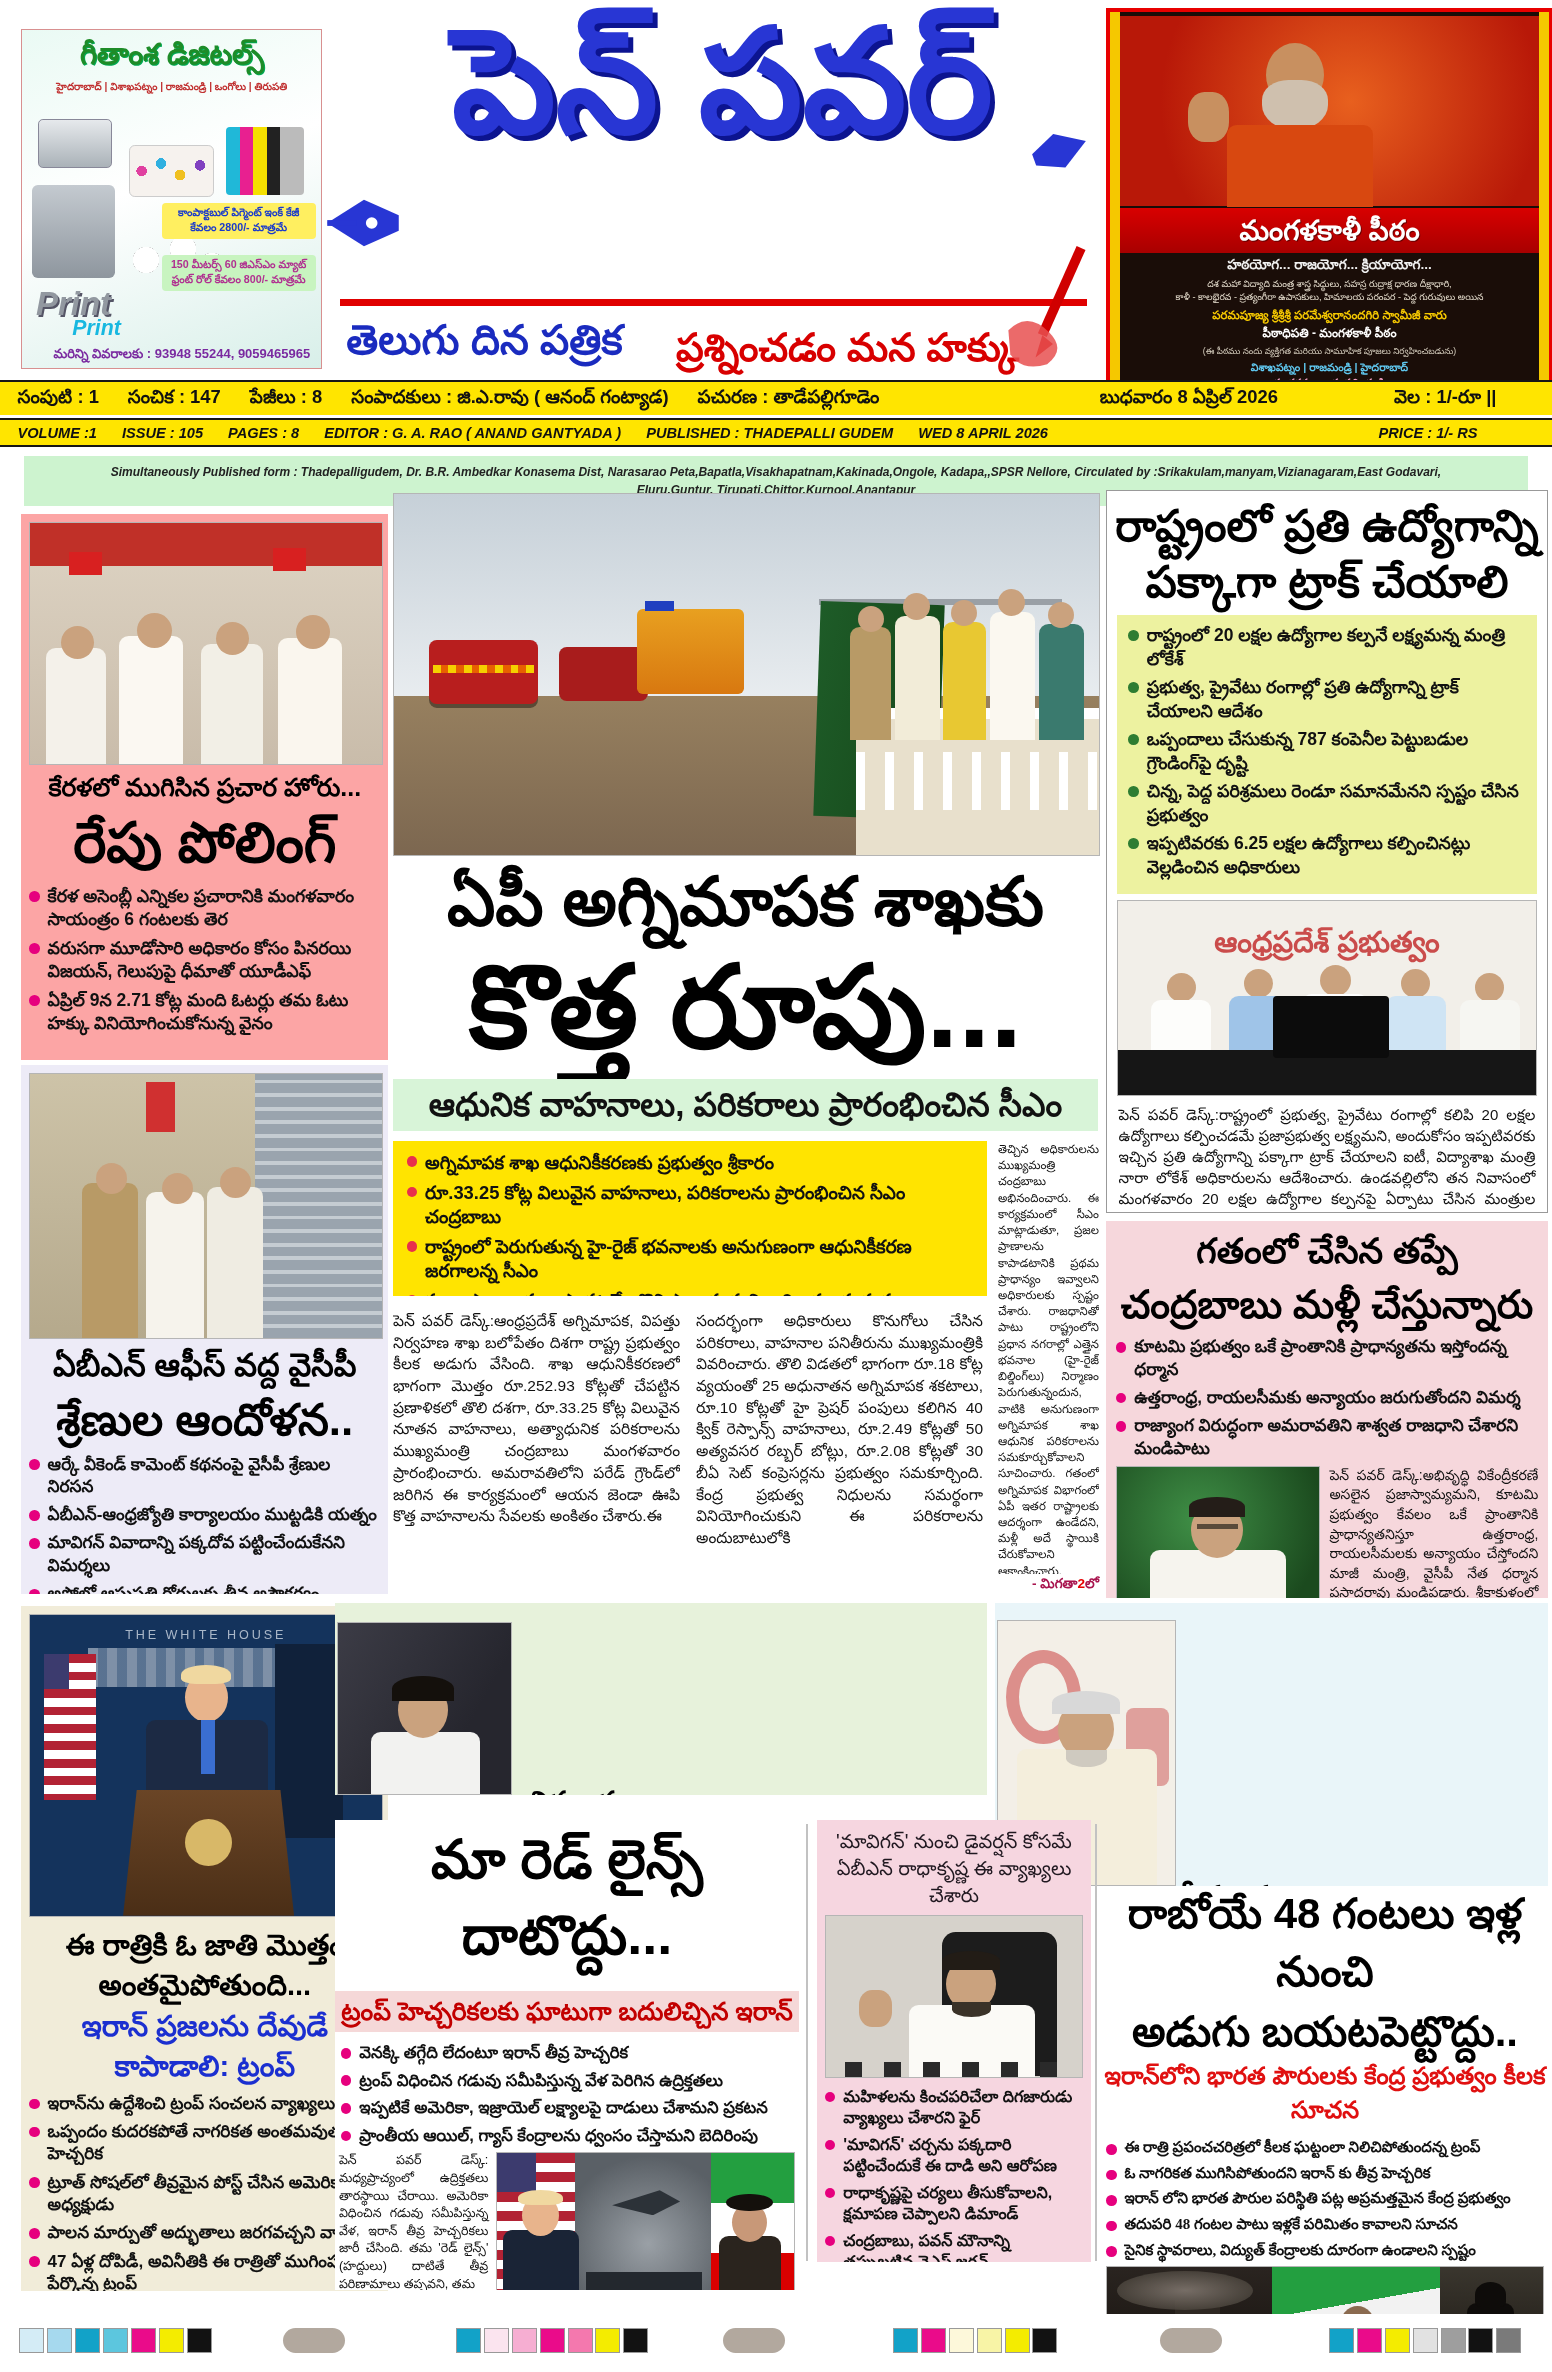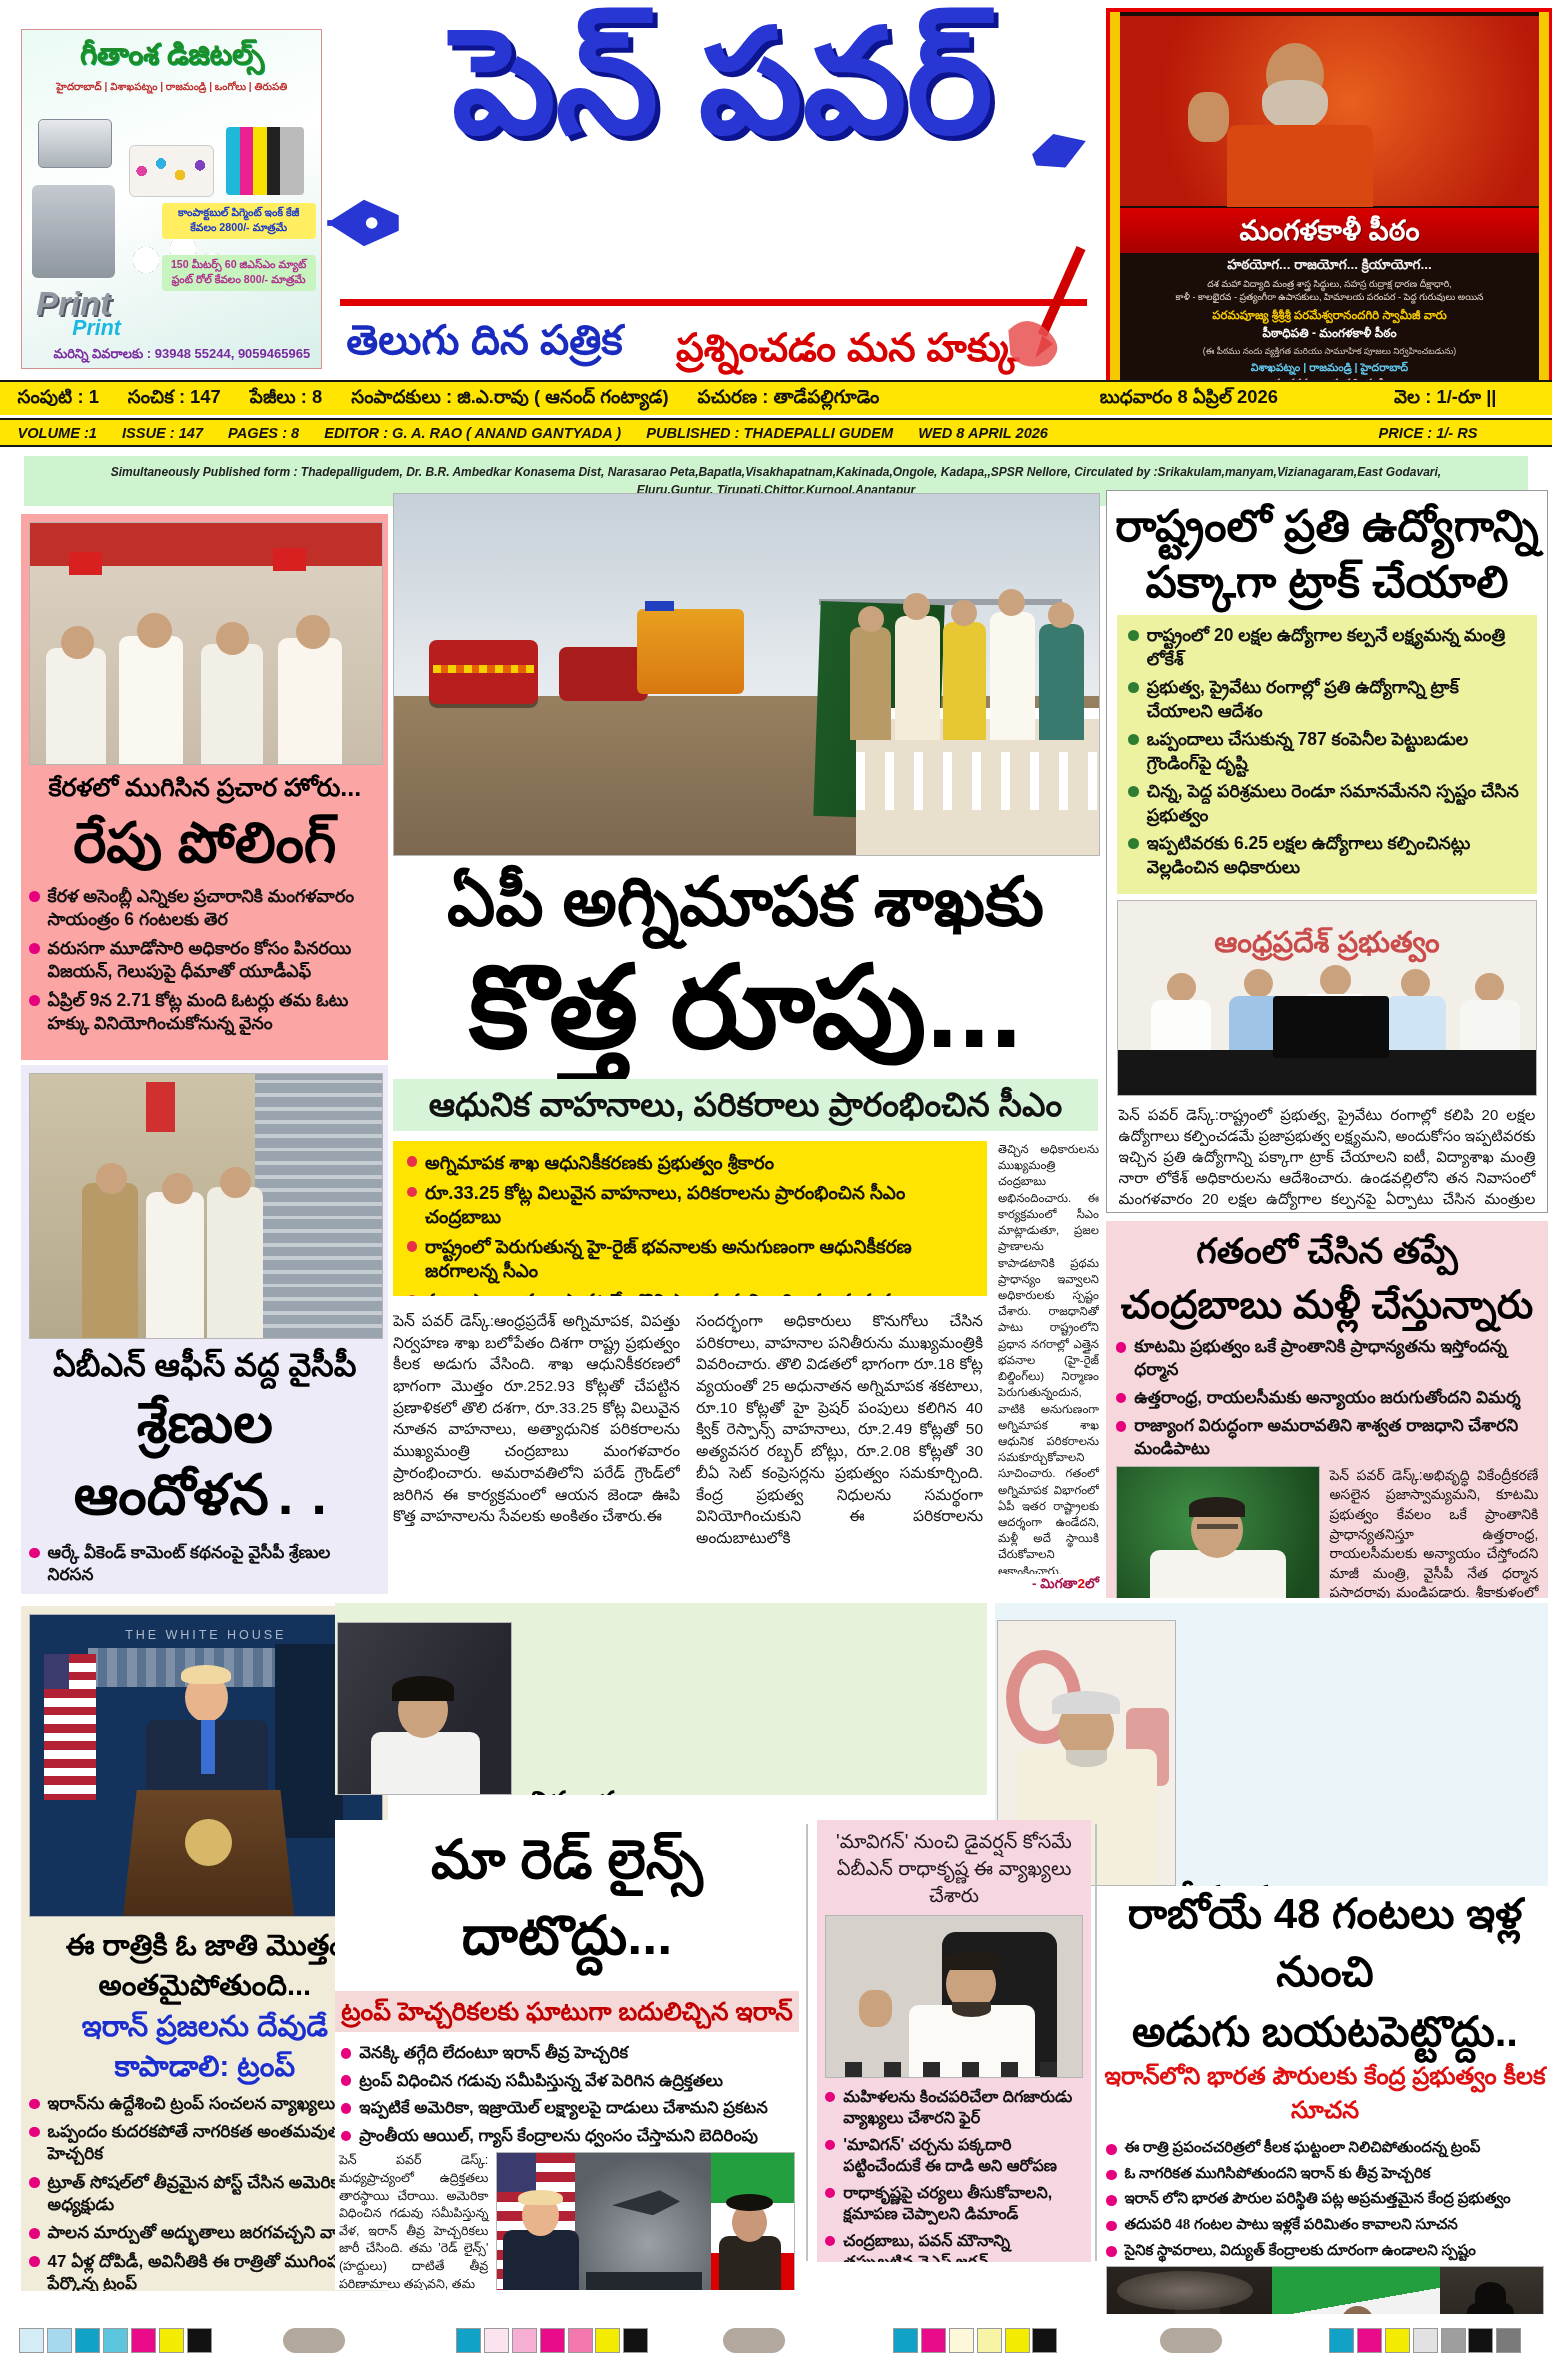--- a/index.html
+++ b/index.html
@@ -137,21 +137,21 @@
     <span>సంపుటి : 1</span>
     <span>సంచిక : 147</span>
     <span>పేజీలు : 8</span>
     <span>సంపాదకులు : జి.ఎ.రావు ( ఆనంద్ గంట్యాడ)</span>
     <span>పచురణ : తాడేపల్లిగూడెం</span>
     <span style="margin-left:auto;">బుధవారం 8 ఏప్రిల్ 2026</span>
     <span style="margin-left:87px;margin-right:39px;">వెల : 1/-రూ ||</span>
   </div>
   <div class="abs" id="barEn">
     <span>VOLUME :1</span>
-    <span>ISSUE : 147</span>
+    <span>ISSUE : 105</span>
     <span>PAGES : 8</span>
     <span>EDITOR : G. A. RAO ( ANAND GANTYADA )</span>
     <span>PUBLISHED : THADEPALLI GUDEM</span>
     <span>WED 8 APRIL 2026</span>
     <span style="margin-left:auto;margin-right:58px;">PRICE : 1/- RS</span>
   </div>
   <div class="abs ctr" id="greenBar">
     <div>Simultaneously Published form : Thadepalligudem, Dr. B.R. Ambedkar Konasema Dist, Narasarao Peta,Bapatla,Visakhapatnam,Kakinada,Ongole, Kadapa,,SPSR Nellore, Circulated by :Srikakulam,manyam,Vizianagaram,East Godavari,</div>
     <div>Eluru,Guntur, Tirupati,Chittor,Kurnool,Anantapur</div>
   </div>
@@ -196,21 +196,21 @@
       <div class="abs" style="right:0;top:0;width:36%;height:100%;background:repeating-linear-gradient(0deg,#9aa4ae 0 9.7px,#c5ccd2 9.7px 13.6px);"></div>
       <div class="abs" style="left:116px;top:7.8px;width:29px;height:50px;background:#d03030;"></div>
       <div class="pfig" style="left:52px;bottom:0;width:56px;height:155px;background:#b89a66;"></div>
       <div class="phead" style="left:66px;bottom:144px;width:31px;height:31px;"></div>
       <div class="pfig" style="left:116px;bottom:0;width:58px;height:146px;background:#f6f3ec;"></div>
       <div class="phead" style="left:132px;bottom:134px;width:31px;height:31px;"></div>
       <div class="pfig" style="left:177px;bottom:0;width:56px;height:151px;background:#efece2;"></div>
       <div class="phead" style="left:190px;bottom:140px;width:31px;height:31px;"></div>
     </div>
     <div class="ctr hl" style="font-size:32px;margin-top:7.8px;">ఏబీఎన్ ఆఫీస్ వద్ద వైసీపీ</div>
-    <div class="ctr hl" style="font-size:56px;line-height:1.3;font-family:Liberation Mono, monospace;">శ్రేణుల ఆందోళన..</div>
+    <div class="ctr hl" style="font-size:44px;line-height:1.3;">శ్రేణుల ఆందోళన..</div>
     <div style="margin-top:5.8px;font-size:17px;font-weight:600;">
       <div class="bul">
           <i></i>
           <span>ఆర్కే వీకెండ్ కామెంట్ కథనంపై వైసీపీ శ్రేణుల నిరసన</span>
         </div>
       <div class="bul">
           <i></i>
           <span>ఏబీఎన్-ఆంధ్రజ్యోతి కార్యాలయం ముట్టడికి యత్నం</span>
         </div>
       <div class="bul">

